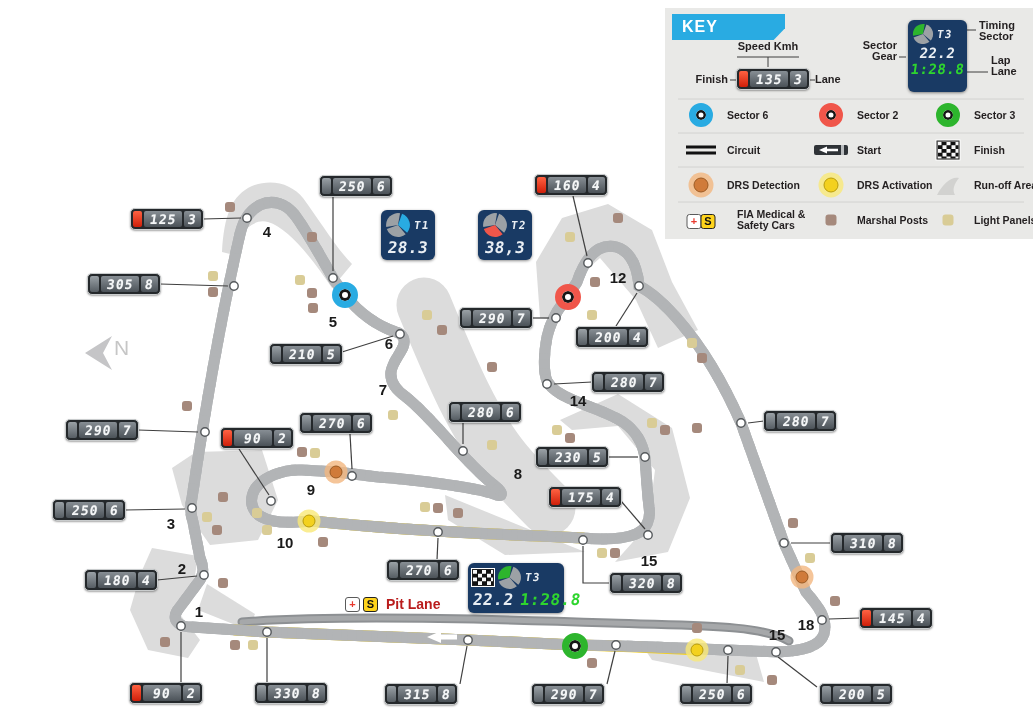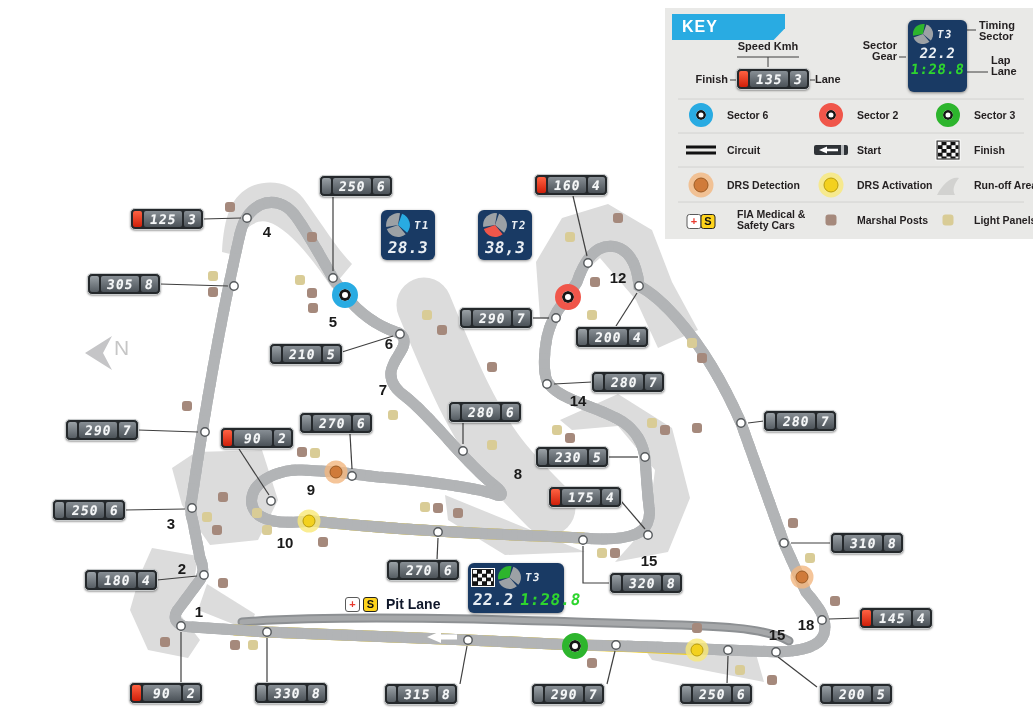--- a/index.html
+++ b/index.html
@@ -55,21 +55,21 @@
   .minisq{position:absolute;width:11px;height:11px;border-radius:3px;transform:translate(-50%,-50%);}
   .plus-ic,.s-ic{display:inline-block;width:15px;height:15px;border-radius:3px;box-sizing:border-box;
             font:900 11px "Liberation Sans",sans-serif;text-align:center;line-height:13px;}
   .plus-ic{background:#fff;border:1.5px solid #5a5a5a;color:#e8392e;}
   .s-ic{background:#ffd41c;border:1.5px solid #222;color:#111;margin-left:-1px;}
 
   
   #north{position:absolute;left:82px;top:333px;z-index:20;}
   #north span{position:absolute;left:32px;top:3px;font:500 21px "Liberation Sans",sans-serif;color:#c6c6c6;}
   #pit-label{position:absolute;left:345px;top:596px;display:flex;align-items:center;gap:4px;z-index:26;}
-  #pit-label b{font:800 14px "Liberation Sans",sans-serif;color:#0f172a;margin-left:4px;}
+  #pit-label b{font:800 14px "Liberation Sans",sans-serif;color:#b91c1c;margin-left:4px;}
 </style>
 </head>
 <body>
 
 <div id="stage">
 
   <svg id="track-layer" width="1033" height="720" viewBox="0 0 1033 720">
 
     <g fill="#dcdcdc" stroke="none">
       <path d="M222,252 C224,215 232,195 252,186 C272,178 292,184 303,198 C318,218 336,248 352,264 L332,288 C312,258 288,228 268,222 C250,217 236,240 230,254 Z"></path>

